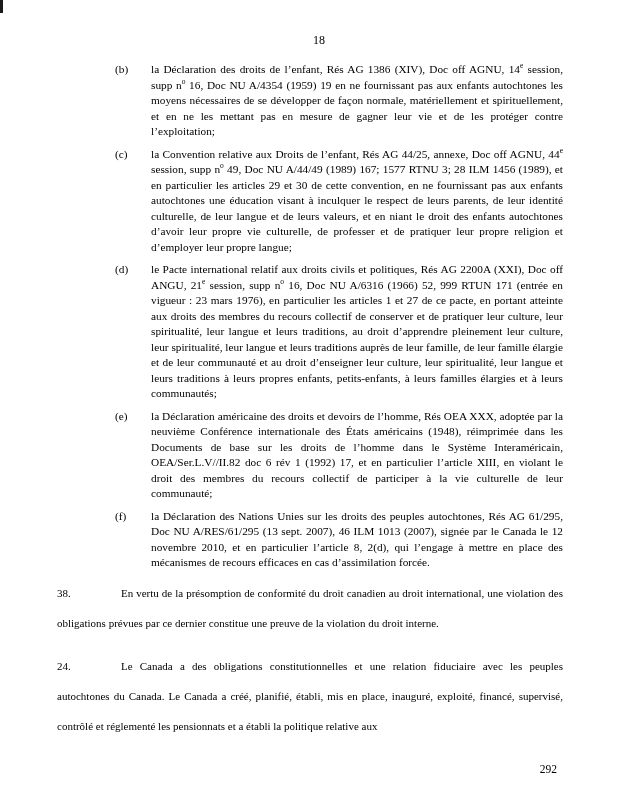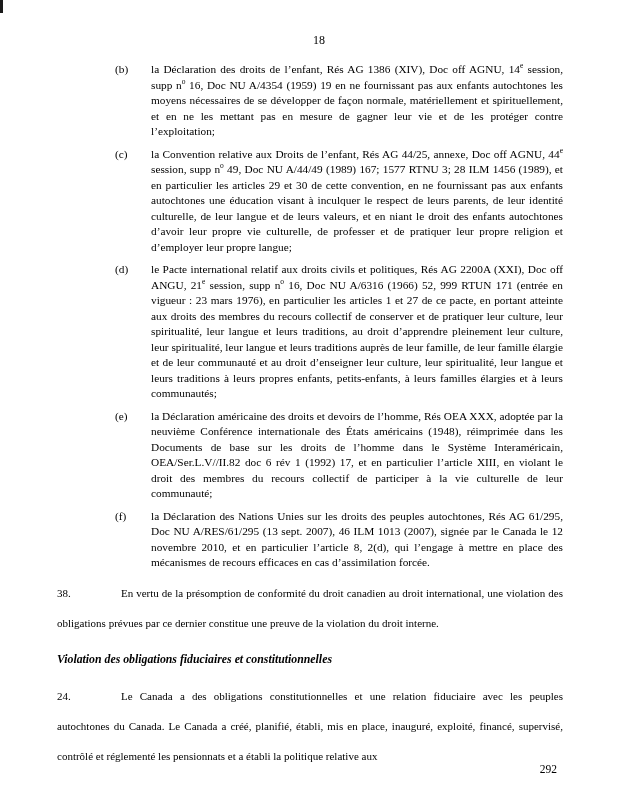--- a/index.html
+++ b/index.html
@@ -110,21 +110,20 @@
 
     <div class="list-item">
       <span class="label">(f)</span>
       <span class="item-text"><span>la </span><span class="it">Déclaration des Nations Unies sur les droits des peuples autochtones,</span><span> Rés AG 61/295, Doc NU A/RES/61/295 (13 sept. 2007), 46 ILM 1013 (2007), signée par le Canada le 12 novembre 2010, et en particulier l’article 8, 2(d), qui l’engage à mettre en place des mécanismes de recours efficaces en cas d’assimilation forcée.</span></span>
     </div>
 
     <p class="body-para para-38">
       <span class="para-num">38.</span><span>En vertu de la présomption de conformité du droit canadien au droit international, une violation des obligations prévues par ce dernier constitue une preuve de la violation du droit interne.</span>
     </p>
 
-    <h2 class="section-heading">Violation des obligations fiduciaires et constitutionnelles</h2>
 
     <p class="body-para para-39">
       <span class="para-num">24.</span><span>Le Canada a des obligations constitutionnelles et une relation fiduciaire avec les peuples autochtones du Canada.  Le Canada a créé, planifié, établi, mis en place, inauguré, exploité, financé, supervisé, contrôlé et réglementé les pensionnats et a établi la politique relative aux</span>
     </p>
 
   </div>
 
   <div class="pg-footer">292</div>
 </div>
 

